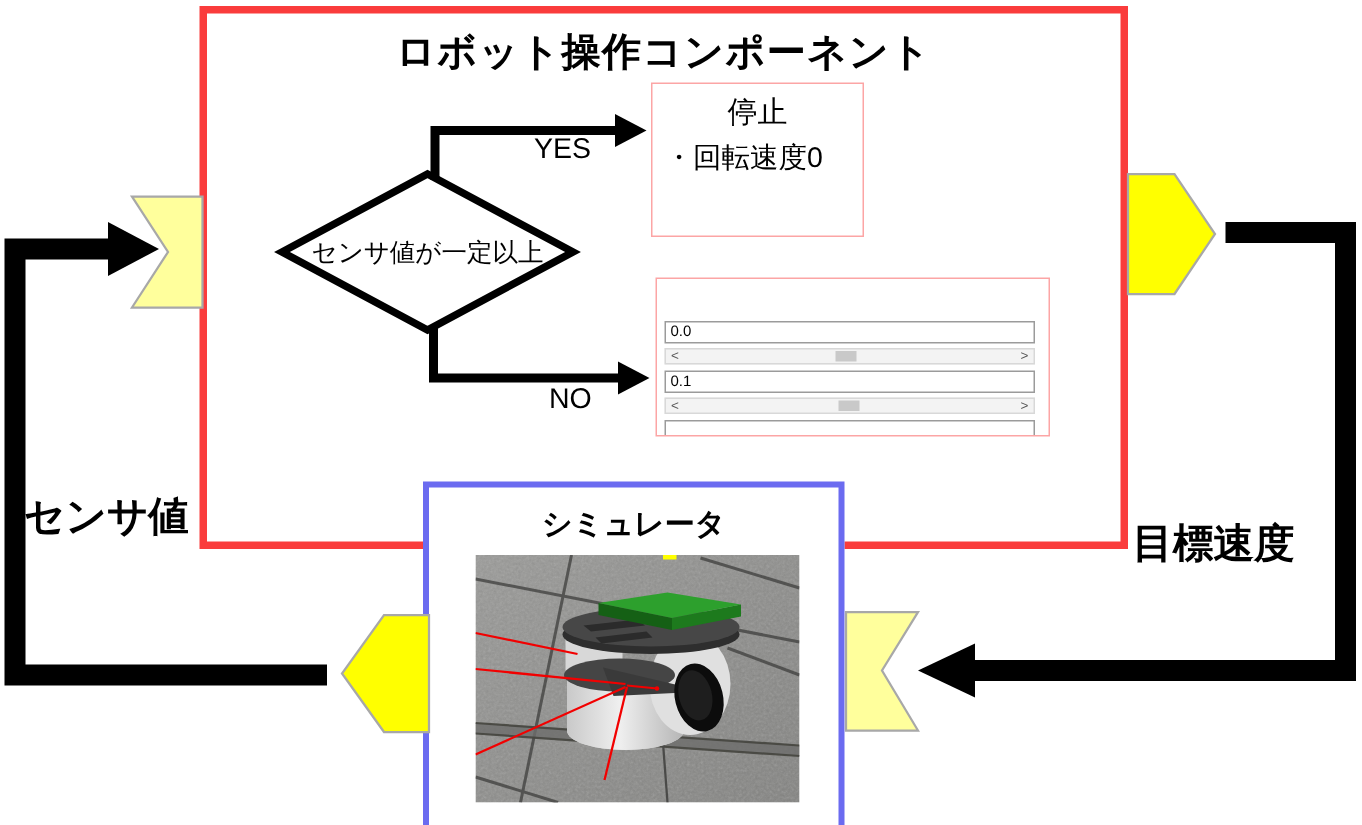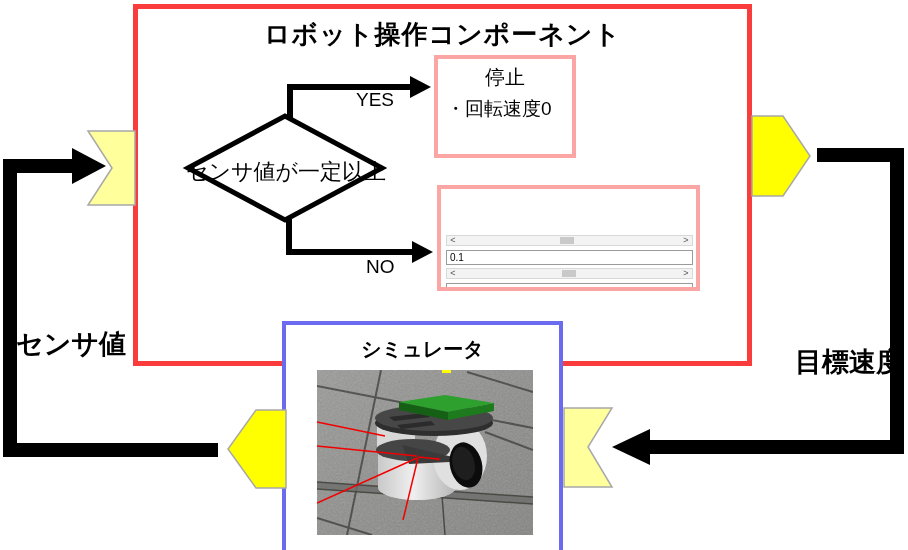--- a/index.html
+++ b/index.html
@@ -5,66 +5,67 @@
   html,body{margin:0;padding:0;background:#fff;}
   .canvas{
     position:relative;width:908px;height:550px;background:#ffffff;
     font-family:"Liberation Sans","DejaVu Sans",sans-serif;color:#000;overflow:hidden;
   }
   .abs{position:absolute;}
   
   .red-box{left:133px;top:4px;width:619px;height:362px;border:5px solid #fa3c3c;box-sizing:border-box;background:transparent;}
   .component-title{left:0;top:8px;width:100%;text-align:center;font-size:26px;font-weight:bold;letter-spacing:1px;}
   
-  .olive-box{border:4px solid #fca5a5;box-sizing:border-box;background:#fff;}
+  .olive-box{border:1px solid #fca5a5;box-sizing:border-box;background:#fff;}
   .stop-title{left:0;top:5px;width:100%;text-align:center;font-size:20px;}
   .stop-items{left:8px;top:37px;font-size:19px;line-height:26px;white-space:nowrap;}
   .gui-box{left:435px;top:183px;width:263px;height:106px;overflow:hidden;}
   .gui-title{left:0;top:1px;width:100%;text-align:center;font-size:20px;}
   .gui-field{left:5px;width:247px;height:15px;border:1px solid #9b9b9b;box-sizing:border-box;background:#fff;
     font-size:10px;line-height:13px;padding:0 0 0 3px;font-family:"Liberation Sans","DejaVu Sans",sans-serif;outline:none;}
   .f1{top:28px;} .f2{top:61px;} .f3{top:94px;height:12px;}
   .gui-scrollbar{left:5px;width:247px;height:11px;border:1px solid #d8d8d8;box-sizing:border-box;background:#f3f3f3;}
   .s1{top:46px;} .s2{top:79px;}
   .sb-arrow{position:absolute;top:0;width:10px;height:9px;font-size:9px;line-height:9px;color:#555;text-align:center;cursor:default;}
   .sb-left{left:1px;} .sb-right{right:1px;}
   .sb-thumb{position:absolute;top:1px;width:14px;height:7px;background:#c9c9c9;}
   .t1{left:113px;} .t2{left:115px;}
   
   .sim-box{left:282px;top:321px;width:281px;height:280px;border:4px solid #6b6bf0;box-sizing:border-box;background:#fff;}
   .sim-title{left:0;top:11px;width:100%;text-align:center;font-size:20px;font-weight:bold;}
   .sim-image{left:31px;top:45px;width:216px;height:165px;}
   
   .label-big{font-size:27px;font-weight:bold;white-space:nowrap;}
   .sensor-label{left:16px;top:326px;}
-  .target-label{left:755px;top:344px;margin-left:40px;}
+  .target-label{left:755px;top:344px;}
   .yesno{font-size:19px;white-space:nowrap;}
   .yes-label{left:356px;top:89px;}
   .no-label{left:366px;top:256px;}
-  .decision-label{left:186px;top:157px;width:198px;text-align:center;font-size:22px;white-space:nowrap;z-index:6;}
+  .decision-label{left:186px;top:157px;width:198px;text-align:center;font-size:17px;white-space:nowrap;z-index:6;}
   .overlay-svg{left:0;top:0;z-index:5;pointer-events:none;}
   .z1{z-index:1;} .z6{z-index:6;}
 </style>
 </head>
 <body>
 
 <div class="canvas">
 
   <div class="abs red-box z1">
     <div class="abs component-title">ロボット操作コンポーネント</div>
 
     <div class="abs olive-box" style="left:296px;top:46px;width:142px;height:103px;">
       <div class="abs stop-title">停止</div>
       <div class="abs stop-items">
         <div>・回転速度0</div>
       </div>
     </div>
 
     <div class="abs olive-box gui-box" style="left:299px;top:176px;">
 
+      <input class="abs gui-field f1" type="text" value="0.0" style="">
       <div class="abs gui-scrollbar s1">
         <div class="sb-arrow sb-left">&lt;</div>
         <div class="sb-thumb t1"></div>
         <div class="sb-arrow sb-right">&gt;</div>
       </div>
 
       <input class="abs gui-field f2" type="text" value="0.1" style="">
       <div class="abs gui-scrollbar s2">
         <div class="sb-arrow sb-left">&lt;</div>
         <div class="sb-thumb t2"></div>

